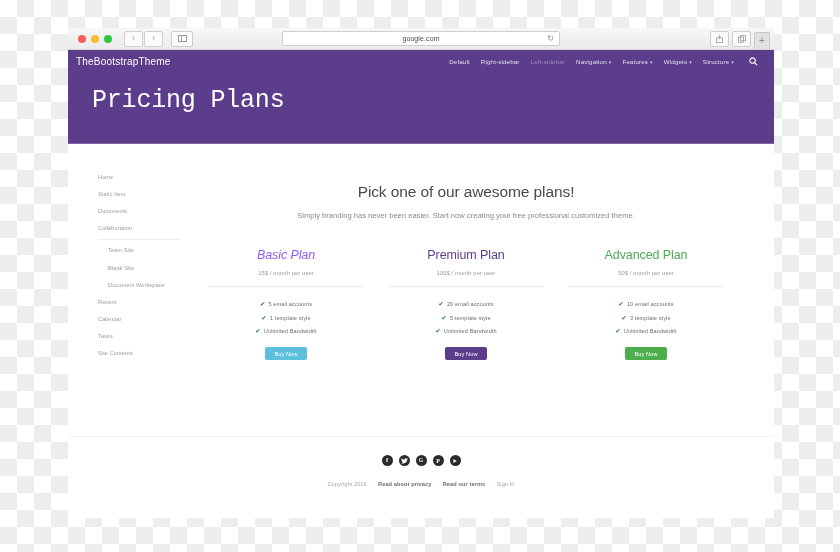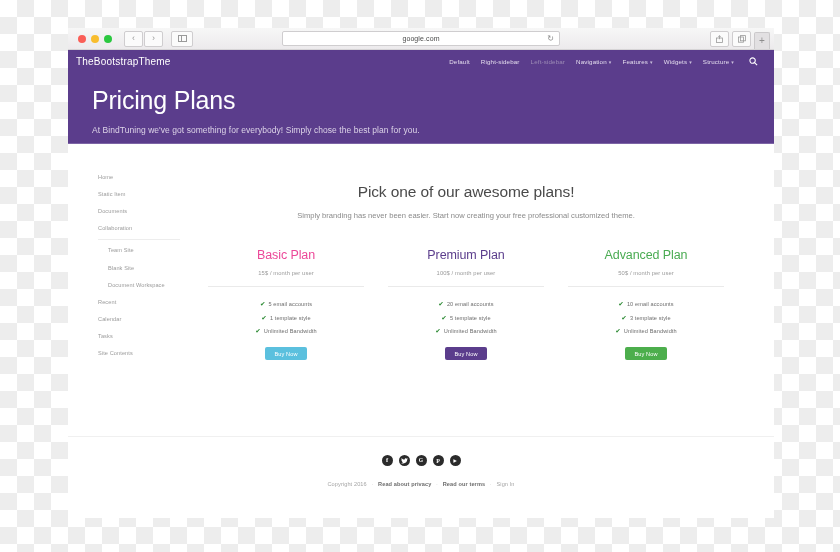--- a/index.html
+++ b/index.html
@@ -174,20 +174,21 @@
     align-items: center;
   }
 
   
   .hero {
     background: #5b3d8c;
     height: 72px;
     padding: 14px 0 0 24px;
     box-sizing: border-box;
     border-bottom: 1px solid #7d65a6;
+    font-family: Liberation Mono, monospace;
   }
   .hero-title {
     color: #ffffff;
     font-size: 25px;
     font-weight: normal;
     margin: 0 0 10px 0;
     letter-spacing: -0.2px;
   }
   .hero-sub {
     color: #ddd4e8;
@@ -249,21 +250,21 @@
   .plan {
     width: 168px;
     text-align: center;
   }
   .plan-name {
     font-size: 12.5px;
     font-weight: normal;
     margin: 0 0 8px 0;
     letter-spacing: -0.1px;
   }
-  .plan-name.basic { color: #ec4899; }
+  .plan-name.basic { color: #8b5cf6; font-style: italic; }
   .plan-name.advanced { color: #4aab52; }
   .plan-name.premium { color: #5b3d8c; }
   .plan-price {
     font-size: 5.8px;
     color: #9a9a9a;
     margin: 0 0 10px 0;
     letter-spacing: 0.1px;
   }
   .plan-rule {
     height: 1px;
@@ -398,21 +399,20 @@
         <svg width="9" height="9" viewBox="0 0 10 10">
           <circle cx="4" cy="4" r="3" fill="none" stroke="#ffffff" stroke-width="1.2"></circle>
           <line x1="6.2" y1="6.2" x2="9" y2="9" stroke="#ffffff" stroke-width="1.2"></line>
         </svg>
       </div>
     </div>
   </div>
 
   <div class="hero">
     <h1 class="hero-title">Pricing Plans</h1>
-    <p class="hero-sub">At BindTuning we've got something for everybody! Simply chose the best plan for you.</p>
   </div>
 
   <div class="page-body">
     <div class="side-nav">
       <div class="side-item">Home</div>
       <div class="side-item">Static Item</div>
       <div class="side-item">Documents</div>
       <div class="side-item">Collaboration</div>
       <div class="side-divider"></div>
       <div class="side-item indent">Team Site</div>

